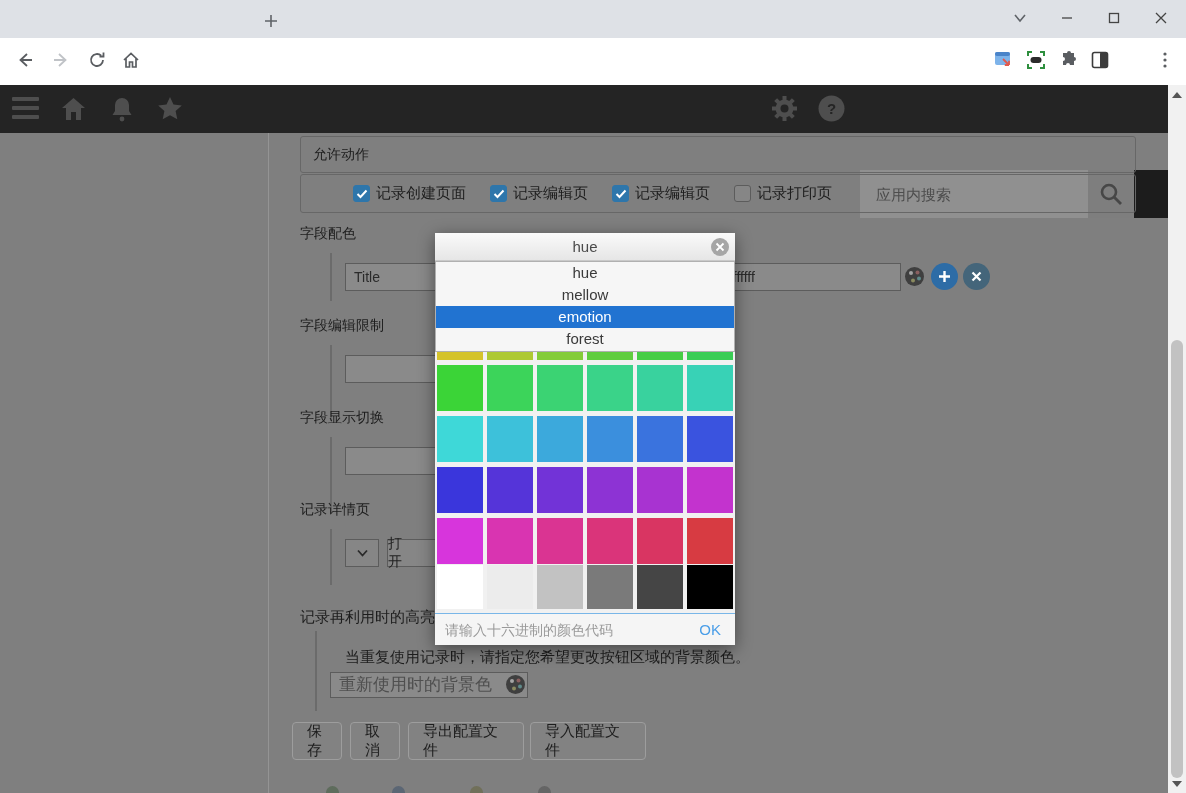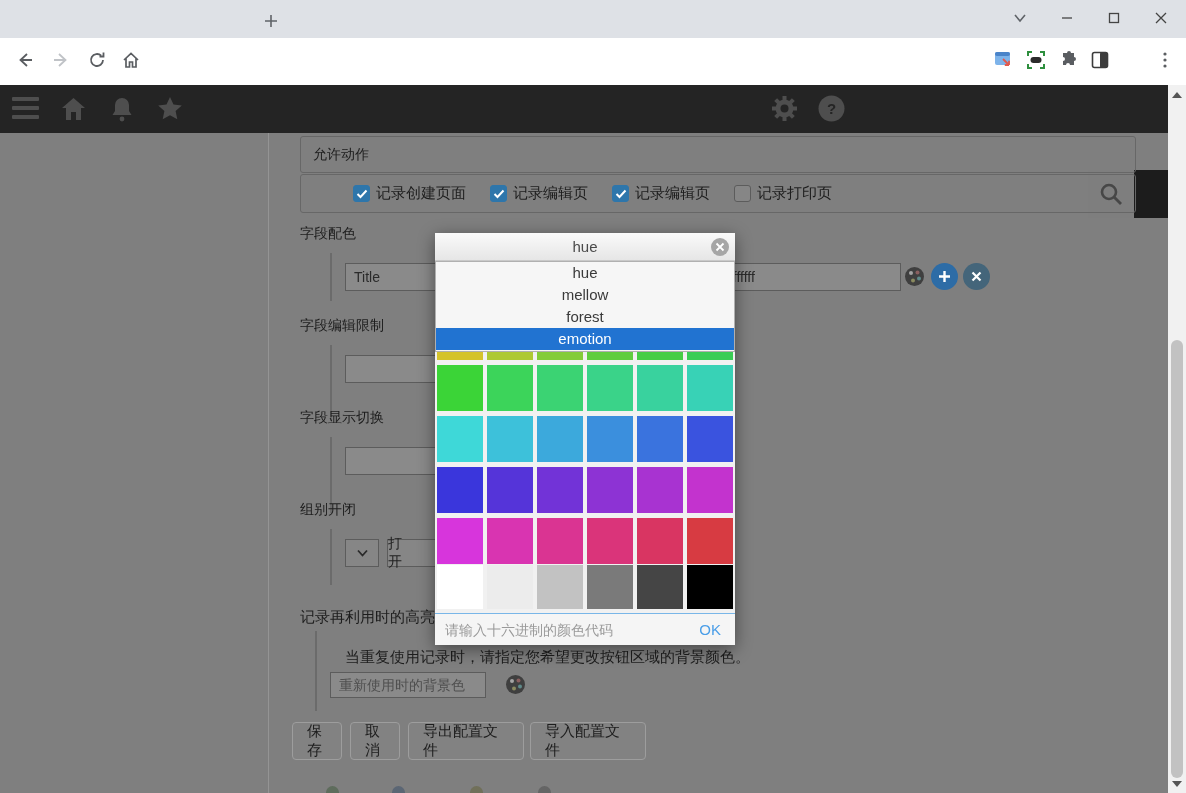--- a/index.html
+++ b/index.html
@@ -217,20 +217,21 @@
         </g>
         <circle cx="13.5" cy="13.5" r="4" fill="#242424"></circle>
       </svg>
     </div>
     <div class="abs" style="left:818px; top:10px;">
       <svg width="27" height="27" viewBox="0 0 27 27">
           <circle cx="13.5" cy="13.5" r="13" fill="#4e4e4e"></circle>
           <text x="13.5" y="19" font-size="15" font-weight="bold" fill="#242424" text-anchor="middle">?</text>
         </svg>
     </div>
+    <input class="abs ksearch" placeholder="应用内搜索" style="">
     <div class="abs ksearch-btn">
       <svg width="26" height="26" viewBox="0 0 26 26">
           <circle cx="11" cy="11" r="7" fill="none" stroke="#474747" stroke-width="2.6"></circle>
           <path d="M16 16 L23 23" stroke="#474747" stroke-width="2.8"></path>
         </svg>
     </div>
     <div class="abs kheader-end"></div>
   </div>
 
   <div class="abs vdivider"></div>
@@ -298,38 +299,38 @@
   </div>
 
   <div class="abs sec-label" style="left:300px; top:317px;">字段编辑限制</div>
   <div class="abs gbar" style="left:330px; top:345px; height:76px;"></div>
   <input class="abs g-input" style="left: 345px; top: 355px; width: 246px;">
 
   <div class="abs sec-label" style="left:300px; top:409px;">字段显示切换</div>
   <div class="abs gbar" style="left:330px; top:437px; height:76px;"></div>
   <input class="abs g-input" style="left: 345px; top: 447px; width: 246px;">
 
-  <div class="abs sec-label" style="left:300px; top:501px;">组别开闭</div>
+  <div class="abs sec-label" style="left:300px; top:501px;">记录详情页</div>
   <div class="abs gbar" style="left:330px; top:529px; height:56px;"></div>
   <div class="abs gselect" style="left:345px; top:539px; width:34px;">
     <svg width="11" height="8" viewBox="0 0 11 8">
         <path d="M1 1.5 L5.5 6.5 L10 1.5" fill="none" stroke="#2a2a2a" stroke-width="1.8"></path>
       </svg>
   </div>
   <div class="abs gselect" style="left:387px; top:539px; width:58px;">
     <span>打开</span>
     <svg width="11" height="8" viewBox="0 0 11 8">
         <path d="M1 1.5 L5.5 6.5 L10 1.5" fill="none" stroke="#2a2a2a" stroke-width="1.8"></path>
       </svg>
   </div>
 
   <div class="abs big-label" style="left:300px; top:608px;">记录再利用时的高亮</div>
   <div class="abs gbar" style="left:315px; top:631px; height:80px;"></div>
   <div class="abs big-label" style="left:345px; top:648px;">当重复使用记录时，请指定您希望更改按钮区域的背景颜色。</div>
-  <input class="abs g-input" style="left: 330px; top: 672px; width: 156px; height: 26px; font-size: 14px;" placeholder="重新使用时的背景色">
+  <input class="abs g-input" style="left: 330px; top: 672px; width: 198px; height: 26px; font-size: 17px;" placeholder="重新使用时的背景色">
   <div class="abs" style="left:505px; top:674px;">
     <svg width="21" height="21" viewBox="0 0 21 21">
         <circle cx="10.5" cy="10.5" r="9.5" fill="#3f3f3f"></circle>
         <circle cx="7" cy="7" r="2" fill="#a5a5a5"></circle>
         <circle cx="13.5" cy="6.5" r="2" fill="#8a5f5f"></circle>
         <circle cx="15" cy="12.5" r="2" fill="#5f8a8a"></circle>
         <circle cx="9" cy="14.5" r="2" fill="#8a8a5f"></circle>
       </svg>
   </div>
 
@@ -406,22 +407,22 @@
           <div class="swatch" style="background: rgb(194, 194, 194);"></div>
           <div class="swatch" style="background: rgb(122, 122, 122);"></div>
           <div class="swatch" style="background: rgb(69, 69, 69);"></div>
           <div class="swatch" style="background: rgb(0, 0, 0);"></div>
         </div>
       </div>
 
     <div class="dropdown">
       <div class="dd-option">hue</div>
       <div class="dd-option">mellow</div>
+      <div class="dd-option selected" style="background: rgb(33, 115, 209);">emotion</div>
       <div class="dd-option">forest</div>
-      <div class="dd-option selected" style="background: rgb(33, 115, 209);">emotion</div>
     </div>
 
     <div class="dlg-footer">
       <input class="hex-input" placeholder="请输入十六进制的颜色代码" style="">
       <span class="ok-link">OK</span>
     </div>
   </div>
 
 </div>
 

